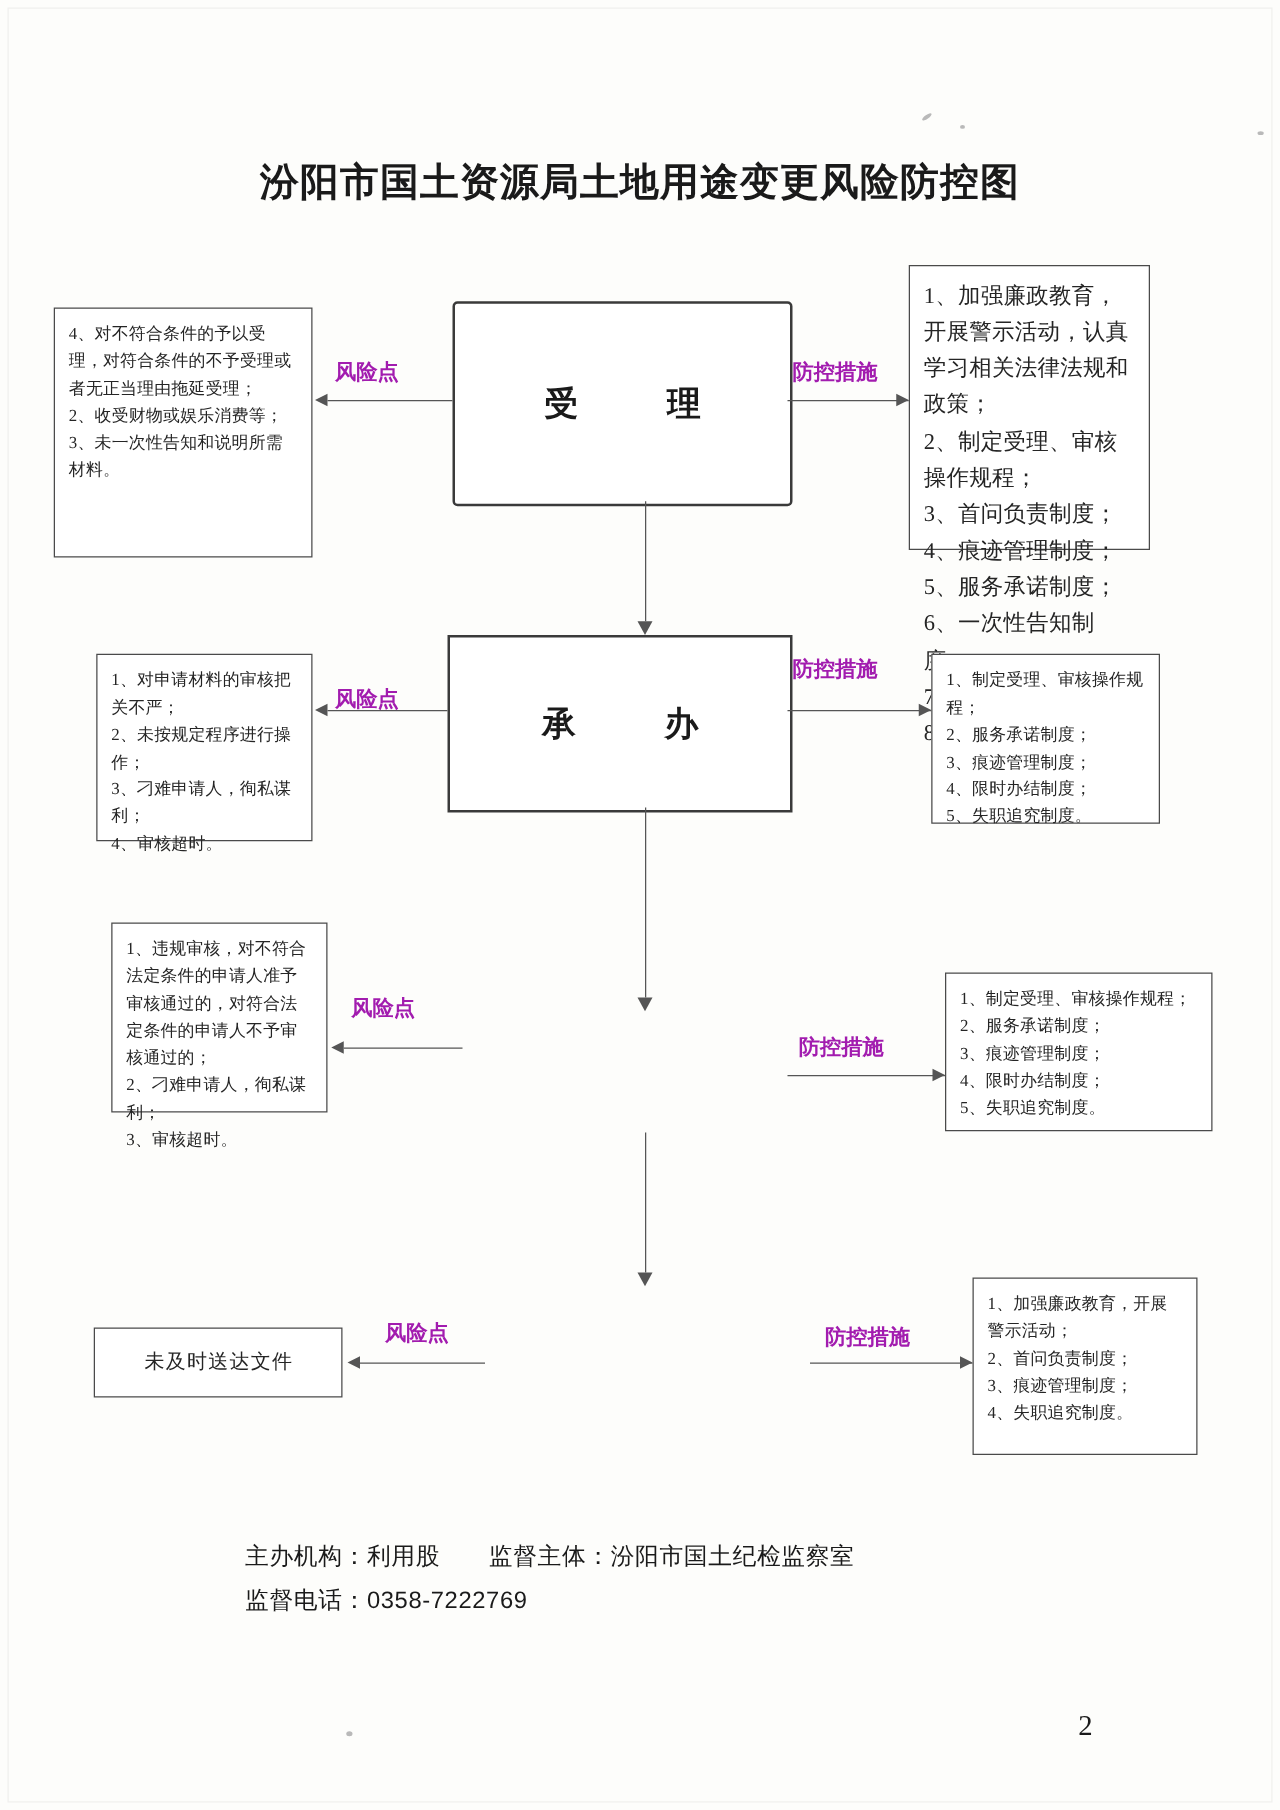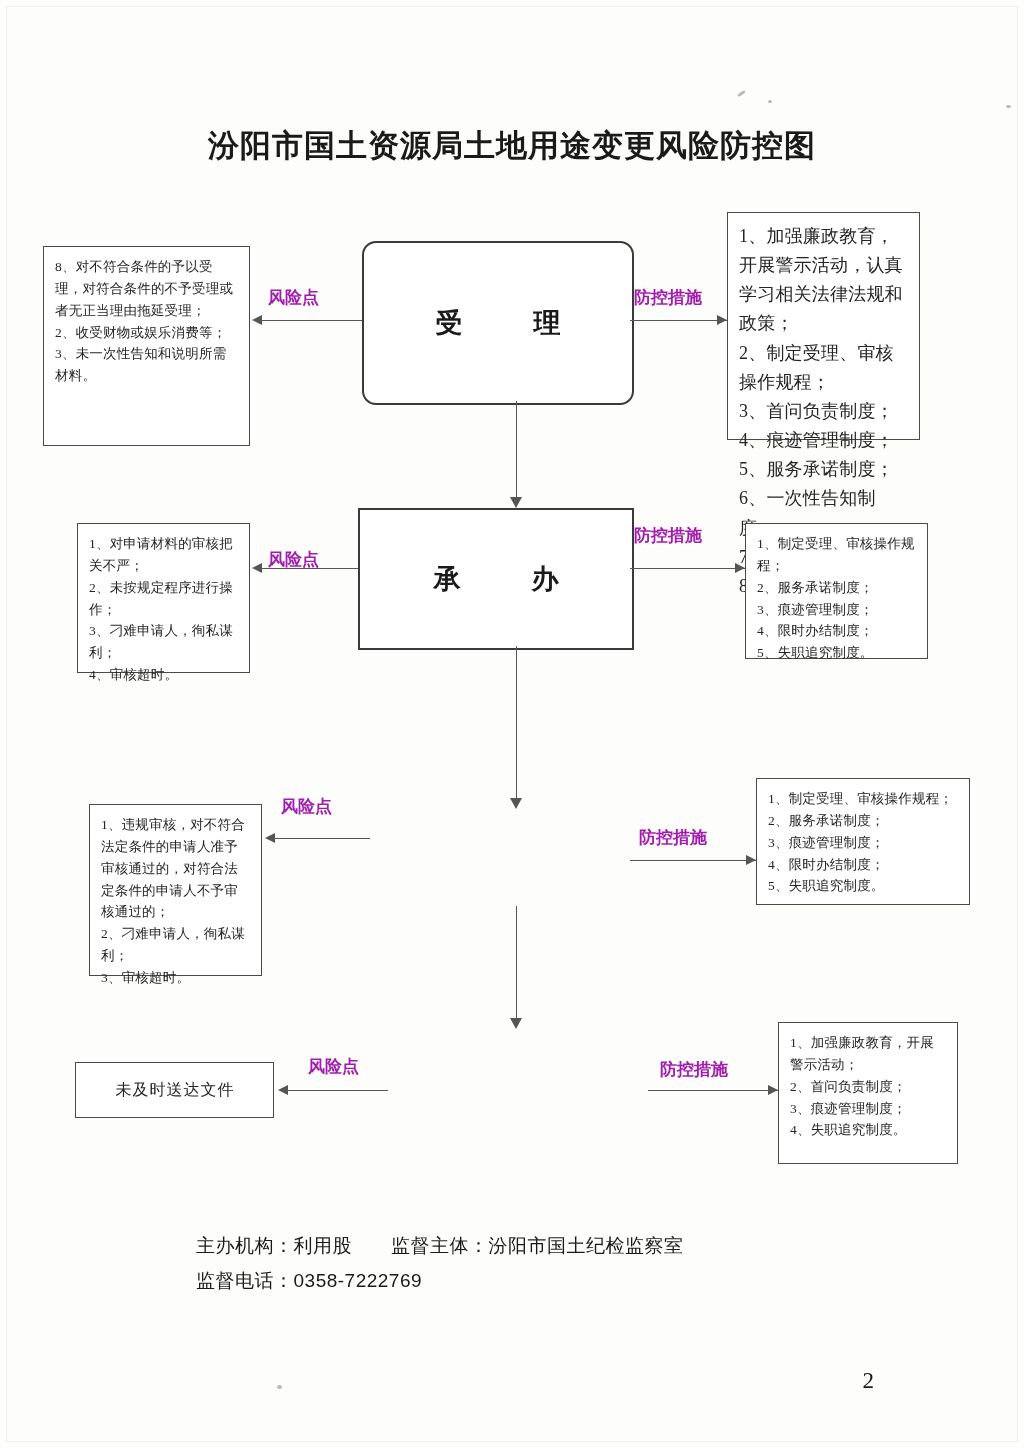--- a/index.html
+++ b/index.html
@@ -48,21 +48,21 @@
     background: #ffffff;
     display: flex;
     align-items: center;
     justify-content: center;
     font-size: 27px;
     font-weight: bold;
     letter-spacing: 22px;
     text-indent: 22px;
     font-family: "Liberation Sans", "DejaVu Sans", sans-serif;
   }
-  .node.round { border-radius: 14px; }
+  .node.round { border-radius: 4px; }
 
   
   .tbox {
     position: absolute;
     border: 1.5px solid #4a4a4a;
     background: #ffffff;
     box-sizing: border-box;
     padding: 9px 10px 9px 11px;
     font-size: 13.5px;
     line-height: 1.62;
@@ -154,21 +154,21 @@
   <div class="speck" style="left:737px;top:92px;width:9px;height:3px;transform:rotate(-35deg);"></div>
   <div class="speck" style="left:768px;top:100px;width:4px;height:3px;"></div>
   <div class="speck" style="left:1006px;top:105px;width:5px;height:3px;"></div>
   <div class="speck" style="left:277px;top:1385px;width:5px;height:4px;"></div>
 
   <div class="title">汾阳市国土资源局土地用途变更风险防控图</div>
 
   <div class="node round" style="left:362px; top:241px; width:268px; height:160px;">受　理</div>
 
   <div class="tbox" style="left:43px; top:246px; width:207px; height:200px;">
-      <p>8、对不符合条件的予以受理，对符合条件的不予受理或者无正当理由拖延受理；</p>
+      <p>4、对不符合条件的予以受理，对符合条件的不予受理或者无正当理由拖延受理；</p>
       <p>2、收受财物或娱乐消费等；</p>
       <p>3、未一次性告知和说明所需材料。</p>
     </div>
 
   <div class="tbox" style="left:727px; top:212px; width:193px; height:228px; font-size:18px; line-height:1.62;">
       <p>1、加强廉政教育，开展警示活动，认真学习相关法律法规和政策；</p>
       <p>2、制定受理、审核操作规程；</p>
       <p>3、首问负责制度；</p>
       <p>4、痕迹管理制度；</p>
       <p>5、服务承诺制度；</p>
@@ -210,21 +210,21 @@
   <div class="conn-label" style="left:268px; top:548px;">风险点</div>
 
   <div class="hline" style="left:630px; top:568px; width:115px;"></div>
   <div class="arrow-right" style="left:735px; top:563px;"></div>
   <div class="conn-label" style="left:634px; top:524px;">防控措施</div>
 
   <div class="vline" style="left:516px; top:646px; height:152px;"></div>
   <div class="arrow-down" style="left:510px; top:798px;"></div>
 
 
-  <div class="tbox" style="left:89px; top:804px; width:173px; height:172px;">
+  <div class="tbox" style="left:89px; top:738px; width:173px; height:152px;">
       <p>1、违规审核，对不符合法定条件的申请人准予审核通过的，对符合法定条件的申请人不予审核通过的；</p>
       <p>2、刁难申请人，徇私谋利；</p>
       <p>3、审核超时。</p>
     </div>
 
   <div class="tbox" style="left:756px; top:778px; width:214px; height:127px;">
       <p>1、制定受理、审核操作规程；</p>
       <p>2、服务承诺制度；</p>
       <p>3、痕迹管理制度；</p>
       <p>4、限时办结制度；</p>

